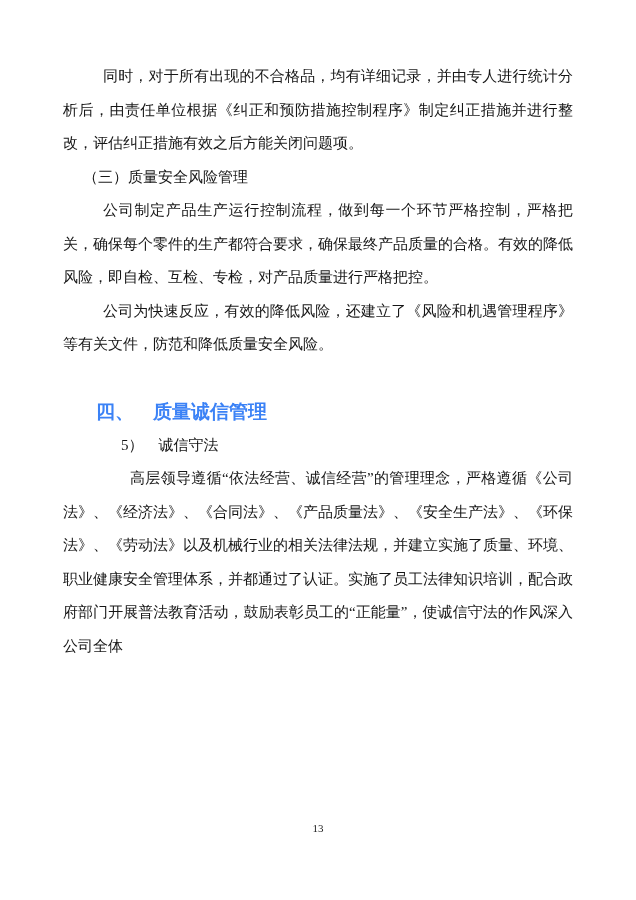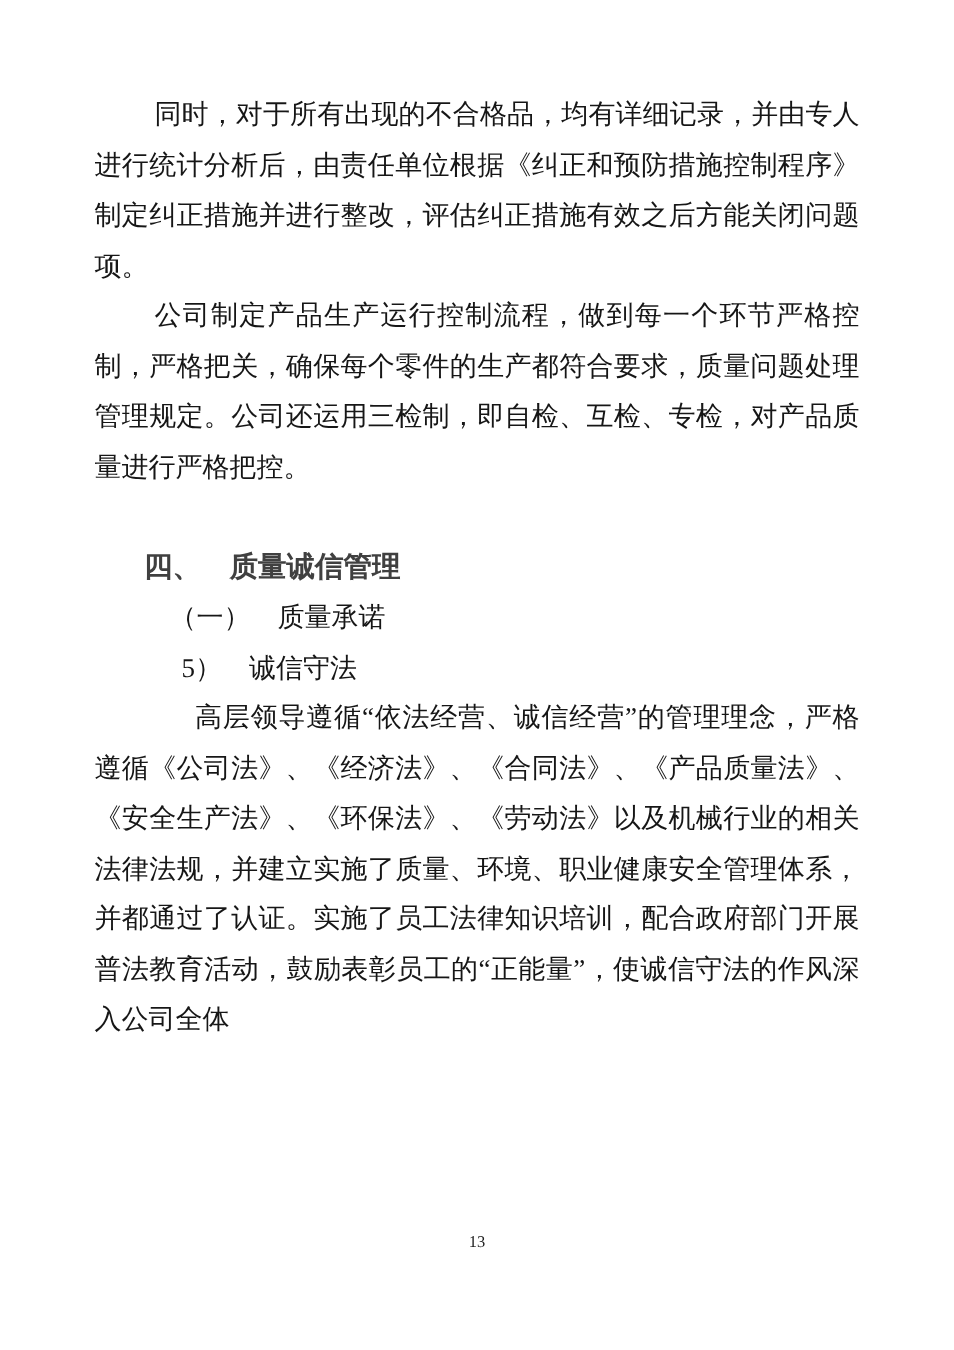--- a/index.html
+++ b/index.html
@@ -17,60 +17,61 @@
   }
   .content {
     position: absolute;
     left: 63px;
     top: 60px;
     width: 510px;
   }
   .content p {
     margin: 0;
     padding: 0;
-    font-size: 18px;
+    font-size: 15px;
     line-height: 33.5px;
     color: #161616;
     text-align: justify;
     word-break: break-all;
   }
   .para { text-indent: 40px; }
   .para-deep { text-indent: 67px; }
   .sub-heading { text-indent: 20px; text-align: left; }
   .sub-heading-1 { text-indent: 50px; text-align: left; }
   .sub-heading-2 { text-indent: 58px; text-align: left; }
   .main-heading {
     margin: 33.5px 0 0 0;
     padding: 0;
     font-size: 19px;
     line-height: 33.5px;
     font-weight: bold;
     text-indent: 33px;
     text-align: left;
-    color: #404040;
+    color: #3b82f6;
     font-family: "Liberation Sans", "DejaVu Sans", sans-serif;
   }
   .page-number {
     position: absolute;
     top: 821px;
     left: 0;
     width: 100%;
     text-align: center;
     font-size: 11px;
     line-height: 14px;
     color: #222222;
     font-family: "Liberation Serif", "DejaVu Serif", serif;
   }
 </style>
 </head>
 <body>
 
 <div class="page">
   <div class="content">
     <p class="para">同时，对于所有出现的不合格品，均有详细记录，并由专人进行统计分析后，由责任单位根据《纠正和预防措施控制程序》制定纠正措施并进行整改，评估纠正措施有效之后方能关闭问题项。</p>
-    <p class="para">公司制定产品生产运行控制流程，做到每一个环节严格控制，严格把关，确保每个零件的生产都符合要求，质量问题处理管理规定。公司还运用三检制，即自检、互检、专检，对产品质量进行严格把控。</p>
+    <p class="sub-heading">（三）质量安全风险管理</p>
+    <p class="para">公司制定产品生产运行控制流程，做到每一个环节严格控制，严格把关，确保每个零件的生产都符合要求，确保最终产品质量的合格。有效的降低风险，即自检、互检、专检，对产品质量进行严格把控。</p>
+    <p class="para">公司为快速反应，有效的降低风险，还建立了《风险和机遇管理程序》等有关文件，防范和降低质量安全风险。</p>
     <h2 class="main-heading">四、　质量诚信管理</h2>
-    <p class="sub-heading-1">（一）　质量承诺</p>
     <p class="sub-heading-2">5）　诚信守法</p>
     <p class="para para-deep">高层领导遵循“依法经营、诚信经营”的管理理念，严格遵循《公司法》、《经济法》、《合同法》、《产品质量法》、《安全生产法》、《环保法》、《劳动法》以及机械行业的相关法律法规，并建立实施了质量、环境、职业健康安全管理体系，并都通过了认证。实施了员工法律知识培训，配合政府部门开展普法教育活动，鼓励表彰员工的“正能量”，使诚信守法的作风深入公司全体</p>
   </div>
   <div class="page-number">13</div>
 </div>
 
 </body></html>

